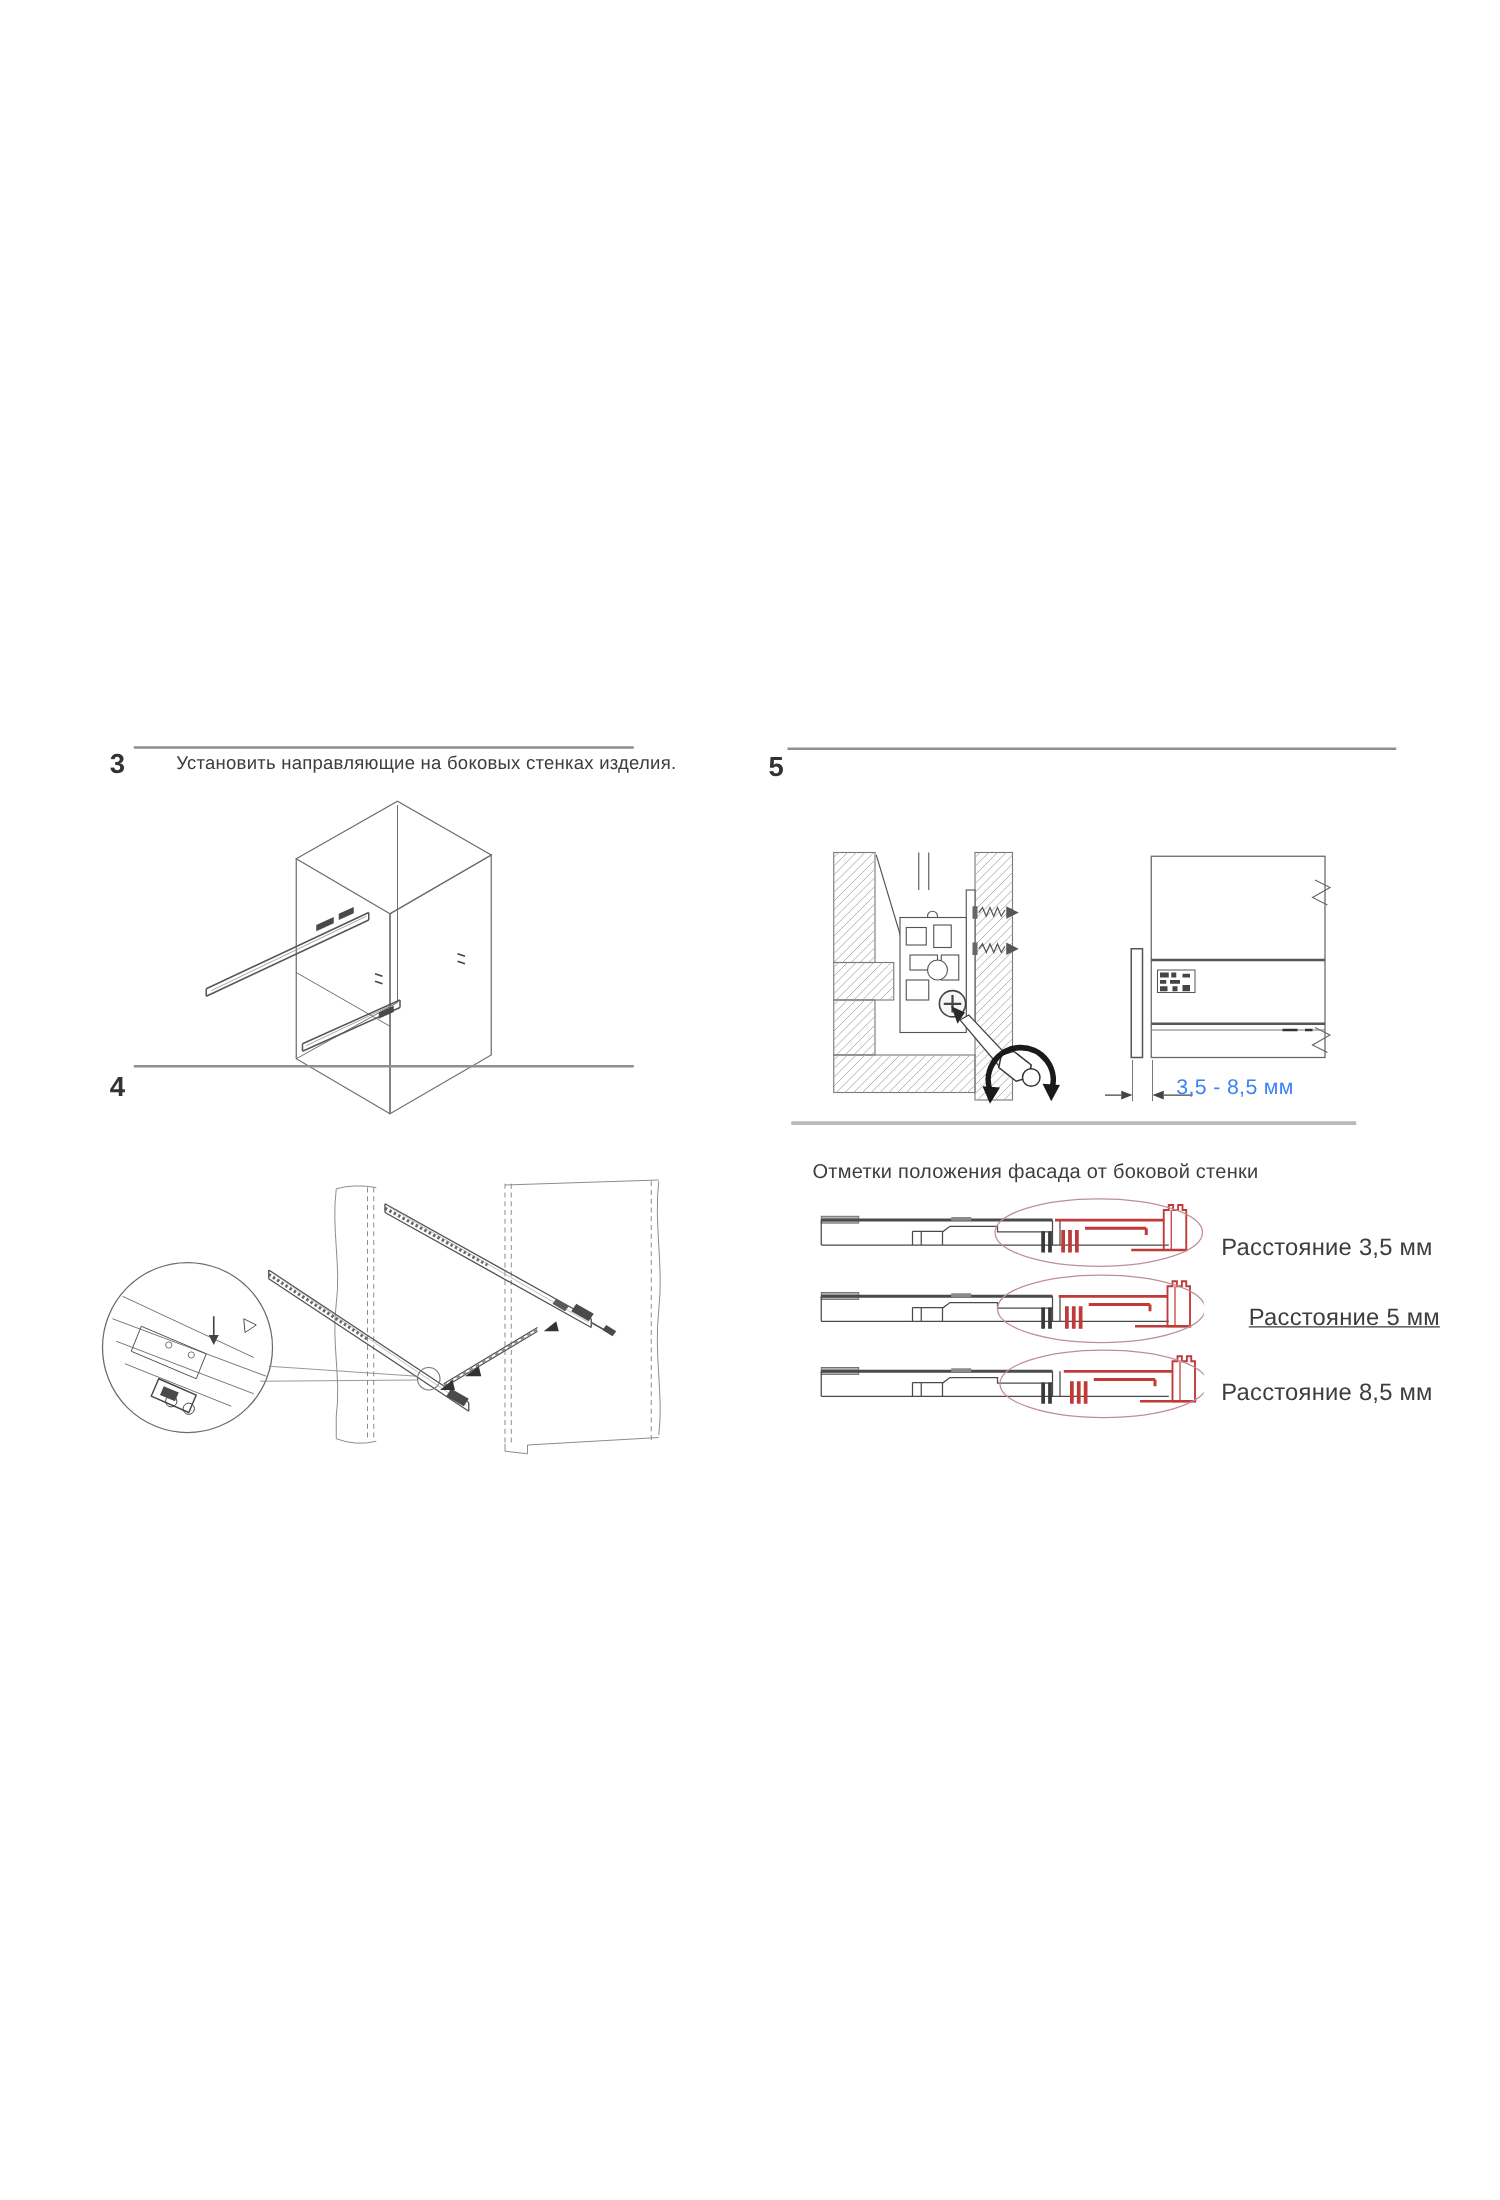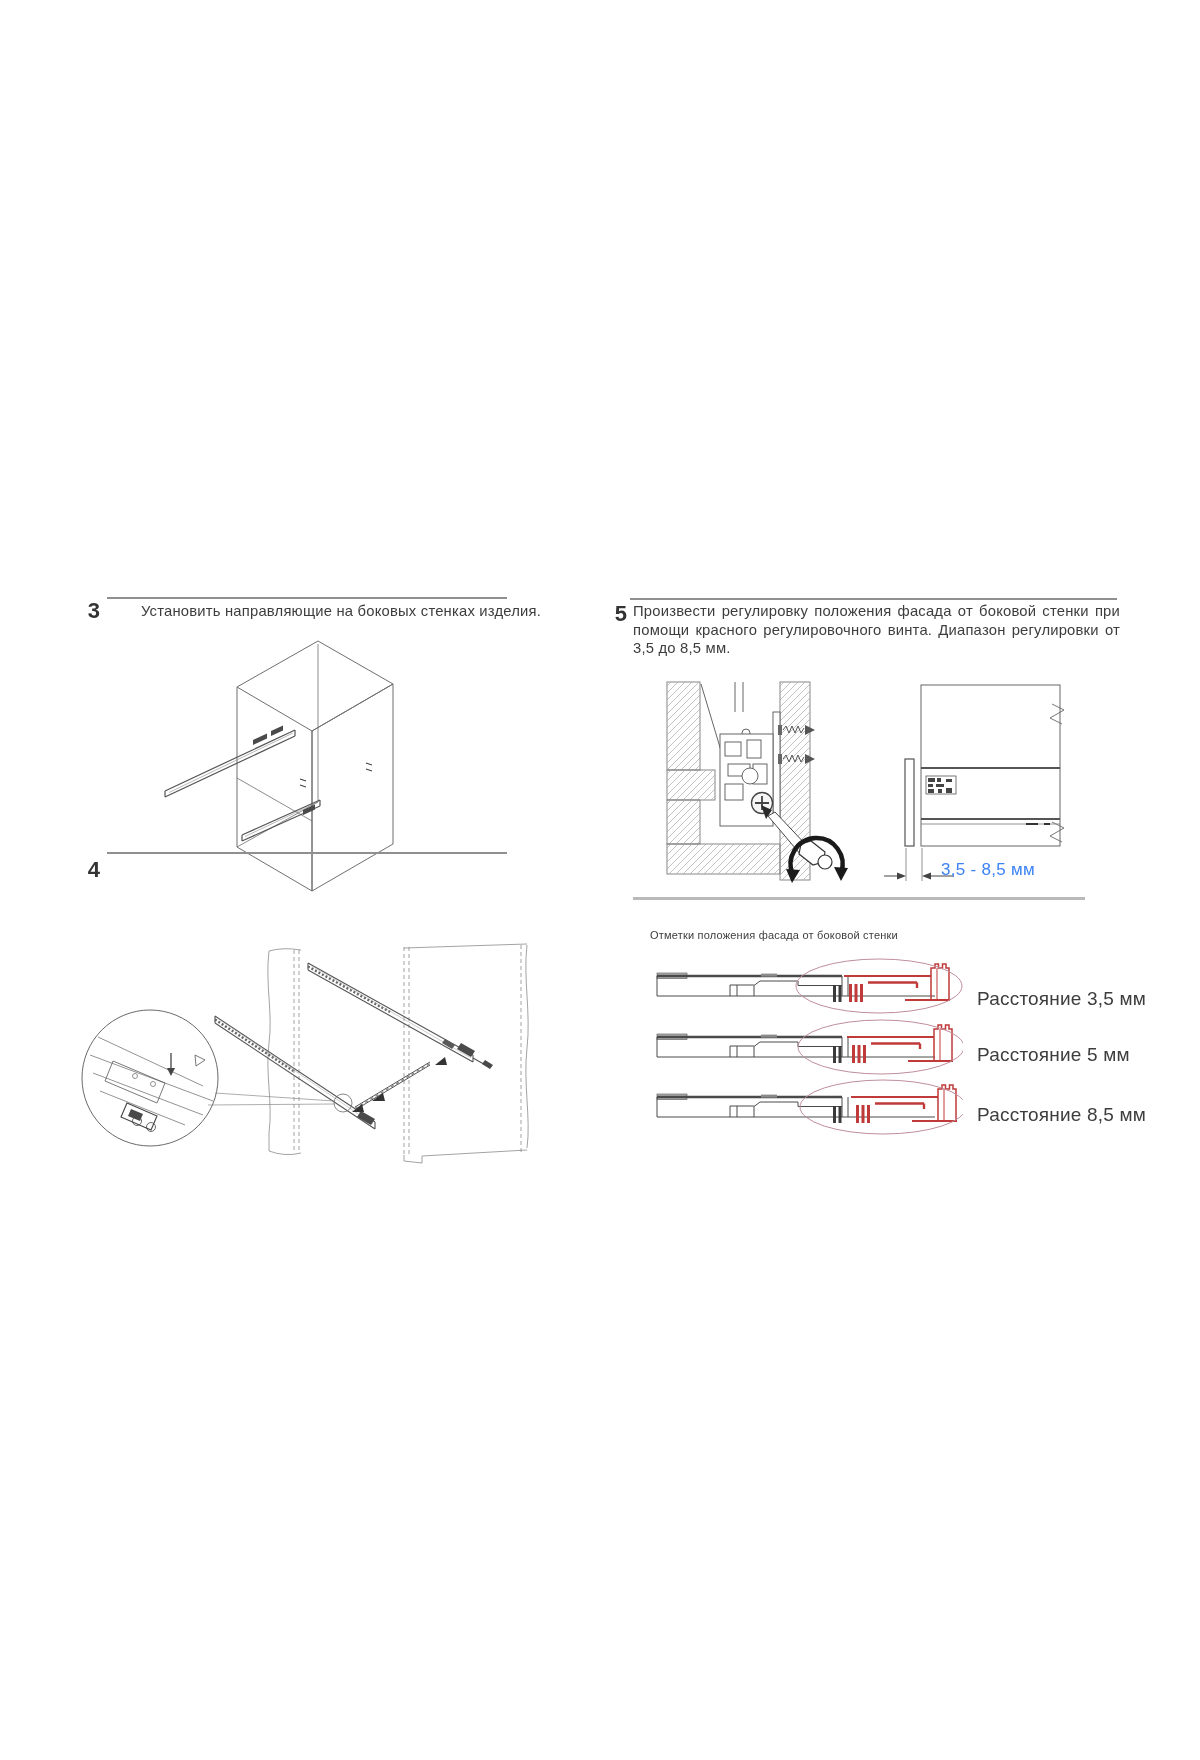--- a/index.html
+++ b/index.html
@@ -4,21 +4,21 @@
 <style>
   html,body{margin:0;padding:0;background:#ffffff;}
   .page{position:relative;width:1200px;height:1760px;background:#ffffff;overflow:hidden;
         font-family:"Liberation Sans","DejaVu Sans",sans-serif;color:#3d3d3d;}
   .abs{position:absolute;}
   .rule{height:1.5px;background:#8f8f8f;}
   .rule-thick{height:3px;background:#b9b9b9;}
   .step-num{font-size:22px;font-weight:bold;line-height:1;color:#333;}
   .step-text{font-size:14.8px;line-height:18.5px;letter-spacing:0.2px;margin:0;}
   .just{text-align:justify;}
-  .marks-heading{font-size:11px;letter-spacing:0.2px;}
+  .marks-heading{font-size:16px;letter-spacing:0.2px;}
   .mark-label{font-size:19px;letter-spacing:0.2px;white-space:nowrap;}
   .dim-label{font-size:17px;letter-spacing:0.3px;white-space:nowrap;color:#3b82f6;}
   svg{display:block;}
 </style>
 </head>
 <body>
 
 <div class="page">
 
   <div class="abs rule" style="left:107px;top:597px;width:400px;"></div>
@@ -118,21 +118,20 @@
         <path d="M106,110 V126" stroke="#444" stroke-width="1.3"></path>
         <polygon points="102,125 110,125 106,133" fill="#444"></polygon>
       </g>
     </g>
     <path d="M150,150 L269,158 M143,162 L269,161" stroke="#8a8a8a" stroke-width="0.7" fill="none"></path>
   </svg>
 
   <div class="abs rule" style="left:630px;top:598px;width:487px;"></div>
 
   <div class="abs step-num" style="left:605px;top:603px;width:22px;text-align:right;">5</div>
-  <p class="abs step-text just" style="left:633px;top:602px;width:487px;">Произвести регулировку положения фасада от боковой стенки при помощи красного регулировочного винта. Диапазон регулировки от 3,5 до 8,5 мм.</p>
 
   <svg class="abs" style="left:595px;top:676px;" width="278" height="212" viewBox="0 0 278 212">
     <g stroke="#7a7a7a" stroke-width="0.9" fill="none">
       <rect class="hatch" x="185" y="6" width="30" height="198"></rect>
         <path d="M185,10L189,6M185,17L196,6M185,24L203,6M185,31L210,6M185,38L215,8M185,45L215,15M185,52L215,22M185,59L215,29M185,66L215,36M185,73L215,43M185,80L215,50M185,87L215,57M185,94L215,64M185,101L215,71M185,108L215,78M185,115L215,85M185,122L215,92M185,129L215,99M185,136L215,106M185,143L215,113M185,150L215,120M185,157L215,127M185,164L215,134M185,171L215,141M185,178L215,148M185,185L215,155M185,192L215,162M185,199L215,169M187,204L215,176M194,204L215,183M201,204L215,190M208,204L215,197" stroke="#a8a8a8" stroke-width="0.7" fill="none"></path>
       <rect class="hatch" x="72" y="6" width="33" height="88"></rect>
         <path d="M72,10L76,6M72,17L83,6M72,24L90,6M72,31L97,6M72,38L104,6M72,45L105,12M72,52L105,19M72,59L105,26M72,66L105,33M72,73L105,40M72,80L105,47M72,87L105,54M72,94L105,61M79,94L105,68M86,94L105,75M93,94L105,82M100,94L105,89" stroke="#a8a8a8" stroke-width="0.7" fill="none"></path>
       <rect class="hatch" x="72" y="94" width="48" height="30"></rect>
         <path d="M72,98L76,94M72,105L83,94M72,112L90,94M72,119L97,94M74,124L104,94M81,124L111,94M88,124L118,94M95,124L120,99M102,124L120,106M109,124L120,113M116,124L120,120" stroke="#a8a8a8" stroke-width="0.7" fill="none"></path>
       <rect class="hatch" x="72" y="124" width="33" height="44"></rect>
@@ -249,16 +248,16 @@
       <ellipse cx="228" cy="30" rx="83" ry="27" stroke="#c08e9b" stroke-width="1" fill="none"></ellipse>
     </g>
     <g transform="translate(0,121)">
       <use href="#mkgray"></use>
         <use href="#mkred" x="7"></use>
       <ellipse cx="230" cy="30" rx="83" ry="27" stroke="#c08e9b" stroke-width="1" fill="none"></ellipse>
     </g>
   </svg>
 
   <div class="abs mark-label" style="left:977px;top:988px;">Расстояние 3,5 мм</div>
-  <div class="abs mark-label" style="left:977px;top:1044px;">Расстояние 5 мм</div>
+  <div class="abs mark-label" style="left:999px;top:1044px;text-decoration:underline;">Расстояние 5 мм</div>
   <div class="abs mark-label" style="left:977px;top:1104px;">Расстояние 8,5 мм</div>
 
 </div>
 
 </body></html>

